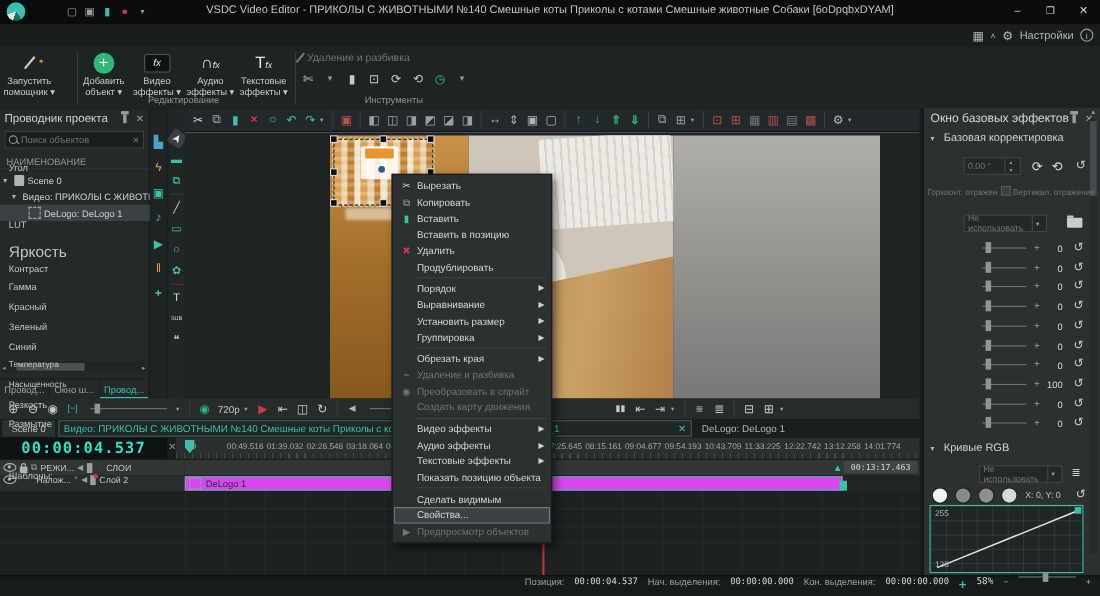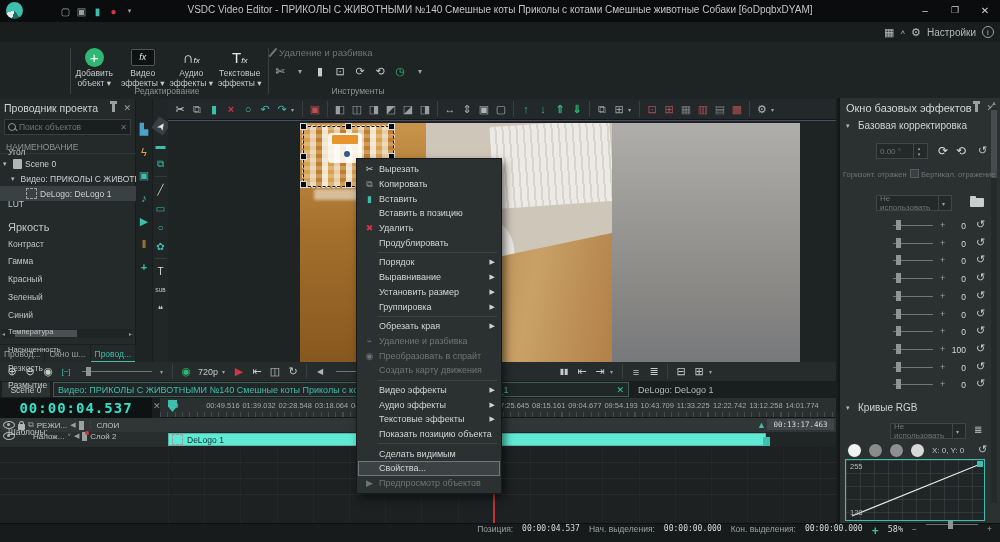--- a/index.html
+++ b/index.html
@@ -90,21 +90,21 @@
     font-family:"DejaVu Sans Mono",monospace;font-size:14px;font-weight:bold;color:#35e0c6;letter-spacing:1px}
   #tl-close{left:153px;top:401px;color:#8f9594;font-size:9px}
   #ruler{left:160px;top:398px;width:676px;height:20px;background:#2a2f30;border-bottom:1px solid #15181a;box-sizing:border-box;overflow:hidden}
   #ruler::after{content:"";position:absolute;left:0;bottom:0;width:100%;height:5px;background:repeating-linear-gradient(90deg,#454c4d 0 1px,transparent 1px 7.3px)}
   .tick{position:absolute;top:3px;font-size:7.5px;color:#a4a9a8;white-space:nowrap}
   #droplet{left:168px;top:400px;width:9px;height:12px;background:#3dbfae;clip-path:polygon(0 0,100% 0,100% 55%,50% 100%,0 55%)}
   #tl-head-l{left:0;top:418px;width:168px;height:14px;background:#30353 6;background:#303536;display:flex;align-items:center;gap:3px;padding-left:3px;box-sizing:border-box;font-size:8px;color:#c0c4c3}
   #tl-head-r{left:168px;top:418px;width:668px;height:14px;background:#303536}
   #track-l{left:0;top:432px;width:168px;height:15px;background:#282d2e;display:flex;align-items:flex-start;gap:3px;padding-left:3px;box-sizing:border-box;font-size:8px;color:#c0c4c3}
   #track-r{left:168px;top:432px;width:668px;height:15px;background:#202525}
-  #clip{position:absolute;left:0px;top:1px;width:598px;height:13px;background:#5eead4;border:1px solid #5bb4a6;box-sizing:border-box;display:flex;align-items:center;gap:4px;padding-left:3px;color:#15332e;font-size:8.5px}
+  #clip{position:absolute;left:0px;top:1px;width:598px;height:13px;background:#d946ef;border:1px solid #5bb4a6;box-sizing:border-box;display:flex;align-items:center;gap:4px;padding-left:3px;color:#15332e;font-size:8.5px}
   #clip-end{position:absolute;left:594px;top:3px;width:7px;height:9px;background:#3dbfae}
   #marker-tri{left:757px;top:420px;color:#3dbfae;font-size:9px}
   #marker-label{left:767px;top:419px;width:67px;height:11px;background:#3f4647;color:#d6dad9;font-size:7.5px;display:flex;align-items:center;justify-content:center;font-family:"DejaVu Sans Mono",monospace}
   #tl-body{left:0;top:447px;width:836px;height:76px;background:#1d2122}
   #tl-body .rowline{position:absolute;left:0;width:836px;height:1px;background:#262b2c}
   #tl-grid{position:absolute;left:168px;top:0;width:668px;height:76px;background:repeating-linear-gradient(90deg,rgba(255,255,255,.025) 0 1px,transparent 1px 36.2px)}
   #playhead{left:493px;top:397px;width:2px;height:126px;background:#c23333}
   .eye{width:10px;height:6px;border:1px solid #b0b5b4;border-radius:50%;position:relative;flex:0 0 auto}
   .eye::after{content:"";position:absolute;left:3px;top:1px;width:3px;height:3px;border-radius:50%;background:#b0b5b4}
   .lock{width:7px;height:6px;background:#b0b5b4;border-radius:1px;position:relative;margin-top:3px;flex:0 0 auto}
@@ -178,20 +178,34 @@
   </div>
 <div class="abs" id="menubar-right">
   <span style="font-size:11px">▦</span>
   <span style="font-size:8px">˄</span>
   <span style="font-size:11px">⚙</span>
   <span>Настройки</span>
   <span style="border:1px solid #9aa0a0;border-radius:50%;width:10px;height:10px;display:inline-flex;align-items:center;justify-content:center;font-size:8px">i</span>
 </div>
 
 <div class="abs" id="ribbon">
+  <div class="abs" style="left:2px;top:0;width:64px;height:56px" id="rb-group0">
+      <div class="rb-btn">
+        <div class="rb-ic">
+          <div>
+            <span class="ic-wandstick"></span>
+            <span class="ic-wandstar">✦</span>
+          </div>
+        </div>
+        <div class="rb-lbl">
+          <div>Запустить</div>
+          <div>помощник ▾</div>
+        </div>
+      </div>
+    </div>
   <div class="abs vline" style="left:67px;top:4px;height:46px"></div>
   <div class="abs" style="left:70px;top:0;width:194px;height:56px">
     <div class="flex" id="rb-group1" style="align-items:flex-start">
         <div class="rb-btn">
           <div class="rb-ic">
             <div class="ic-plus">+</div>
           </div>
           <div class="rb-lbl">
             <div>Добавить</div>
             <div>объект ▾</div>
@@ -632,21 +646,21 @@
 <div class="abs reset" style="left: 978px; top: 144px;">↺</div>
 <div class="abs fx-lbl fx-gray" style="top: 170px; left: 843px; width: 64px; overflow: hidden; font-size: 7.5px;">Горизонт. отражение</div>
 <div class="abs cb" style="left: 910px; top: 169px;"></div>
 <div class="abs fx-lbl fx-gray" style="top: 170px; left: 921px; font-size: 7.5px;">Вертикал. отражение</div>
 <div class="abs fx-lbl" style="top: 199px;">LUT</div>
 <div class="abs fx-input" style="left: 876px; top: 195px; width: 76px; height: 16px;">
     <div>Не использовать</div>
     <div class="ddbox">▾</div>
   </div>
 <div class="abs folder" style="left: 970px; top: 198px;"></div>
-<div class="abs fx-lbl" style="top: 221px; font-size: 11px;">Яркость</div>
+<div class="abs fx-lbl" style="top: 221px; font-size: 14px;">Яркость</div>
 <div class="abs strack" style="left: 893px; top: 225px; width: 40px;"></div>
 <div class="abs shandle" style="left: 896px; top: 220px;"></div>
 <div class="abs plus" style="left: 940px; top: 220px;">+</div>
 <div class="abs val" style="left: 948px; top: 221px;">0</div>
 <div class="abs reset" style="left: 976px; top: 218px;">↺</div>
 <div class="abs fx-lbl" style="top: 238.7px; font-size: 8.5px;">Контраст</div>
 <div class="abs strack" style="left: 893px; top: 242.7px; width: 40px;"></div>
 <div class="abs shandle" style="left: 896px; top: 237.7px;"></div>
 <div class="abs plus" style="left: 940px; top: 237.7px;">+</div>
 <div class="abs val" style="left: 948px; top: 238.7px;">0</div>

